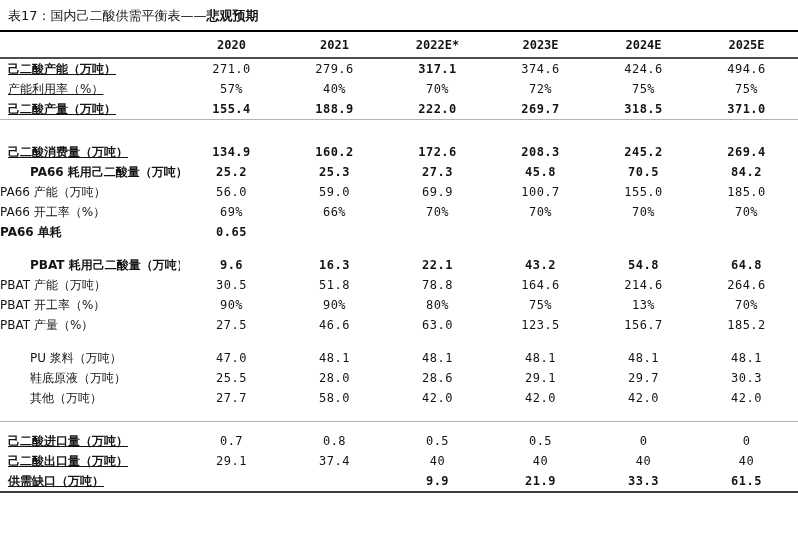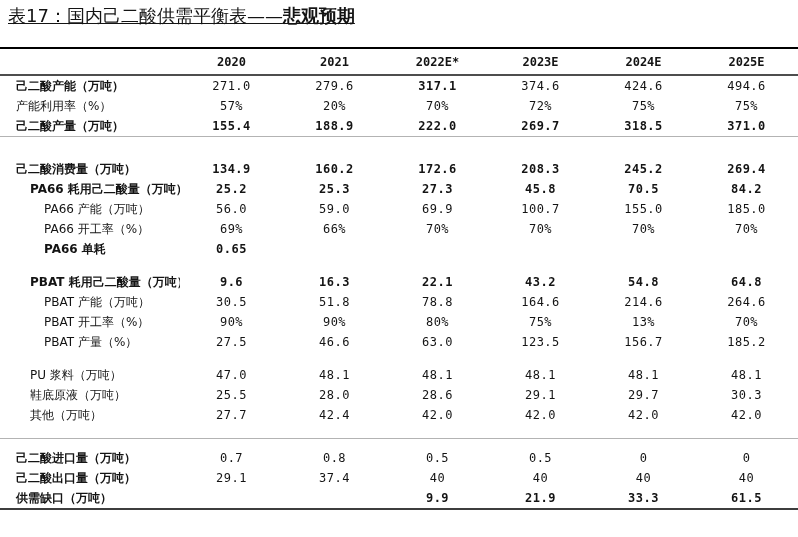--- a/index.html
+++ b/index.html
@@ -1,29 +1,29 @@
 <!DOCTYPE html>
 <html><head>
 <meta charset="utf-8">
 <style>
   html,body{margin:0;padding:0;background:#ffffff;}
   body{width:798px;height:537px;overflow:hidden;font-family:"DejaVu Sans",sans-serif;color:#141414;}
   .page{width:798px;padding-top:5px;}
-  .title-bar{font-size:18px;line-height:18px;padding:2px 8px 22px 8px;border-bottom:2px solid #000000;white-space:nowrap;text-decoration:underline;}
+  .title-bar{font-size:13px;line-height:18px;padding:2px 8px 5px 8px;border-bottom:2px solid #000000;white-space:nowrap;}
   .title-bar .emph{font-weight:bold;}
   table.balance{width:798px;border-collapse:collapse;table-layout:fixed;border-bottom:2px solid #3d3d3d;}
   col.label-col{width:180px;}
   thead th{font-family:"DejaVu Sans Mono",monospace;font-size:12px;font-weight:bold;height:25px;
            text-align:center;vertical-align:middle;border-bottom:2px solid #4d4d4d;padding:0;}
   td{font-size:12px;height:20px;line-height:20px;padding:0;vertical-align:middle;}
   td.label{text-align:left;white-space:nowrap;overflow:hidden;}
   td.val{text-align:center;font-family:"DejaVu Sans Mono",monospace;letter-spacing:0.5px;}
-  .indent-0{padding-left:16px;}
+  .indent-0{padding-left:8px;text-decoration:underline;}
   .indent-1{padding-left:30px;}
-  .indent-2{padding-left:44px;margin-left:48px;}
+  .indent-2{margin-left:48px;}
   .b{font-weight:bold;}
   tr.spacer td{height:13px;line-height:13px;}
   tr.rule td{height:9px;line-height:9px;border-top:1px solid #b3b3b3;}
   .footer{padding:7px 8px 0 8px;}
 </style>
 </head>
 <body>
 
 <div class="page">
 
@@ -56,21 +56,21 @@
           <td class="val">271.0</td>
           <td class="val">279.6</td>
           <td class="val b">317.1</td>
           <td class="val">374.6</td>
           <td class="val">424.6</td>
           <td class="val">494.6</td>
         </tr>
         <tr>
           <td class="label indent-0">产能利用率（%）</td>
           <td class="val">57%</td>
-          <td class="val">20%</td>
+          <td class="val">40%</td>
           <td class="val">70%</td>
           <td class="val">72%</td>
           <td class="val">75%</td>
           <td class="val">75%</td>
         </tr>
         <tr>
           <td class="label indent-0 b">己二酸产量（万吨）</td>
           <td class="val b">155.4</td>
           <td class="val b">188.9</td>
           <td class="val b">222.0</td>
@@ -185,21 +185,21 @@
           <td class="val">25.5</td>
           <td class="val">28.0</td>
           <td class="val">28.6</td>
           <td class="val">29.1</td>
           <td class="val">29.7</td>
           <td class="val">30.3</td>
         </tr>
         <tr>
           <td class="label indent-1">其他（万吨）</td>
           <td class="val">27.7</td>
-          <td class="val">42.4</td>
+          <td class="val">58.0</td>
           <td class="val">42.0</td>
           <td class="val">42.0</td>
           <td class="val">42.0</td>
           <td class="val">42.0</td>
         </tr>
         <tr class="spacer">
           <td colspan="7"></td>
         </tr>
         <tr class="rule">
           <td colspan="7"></td>

